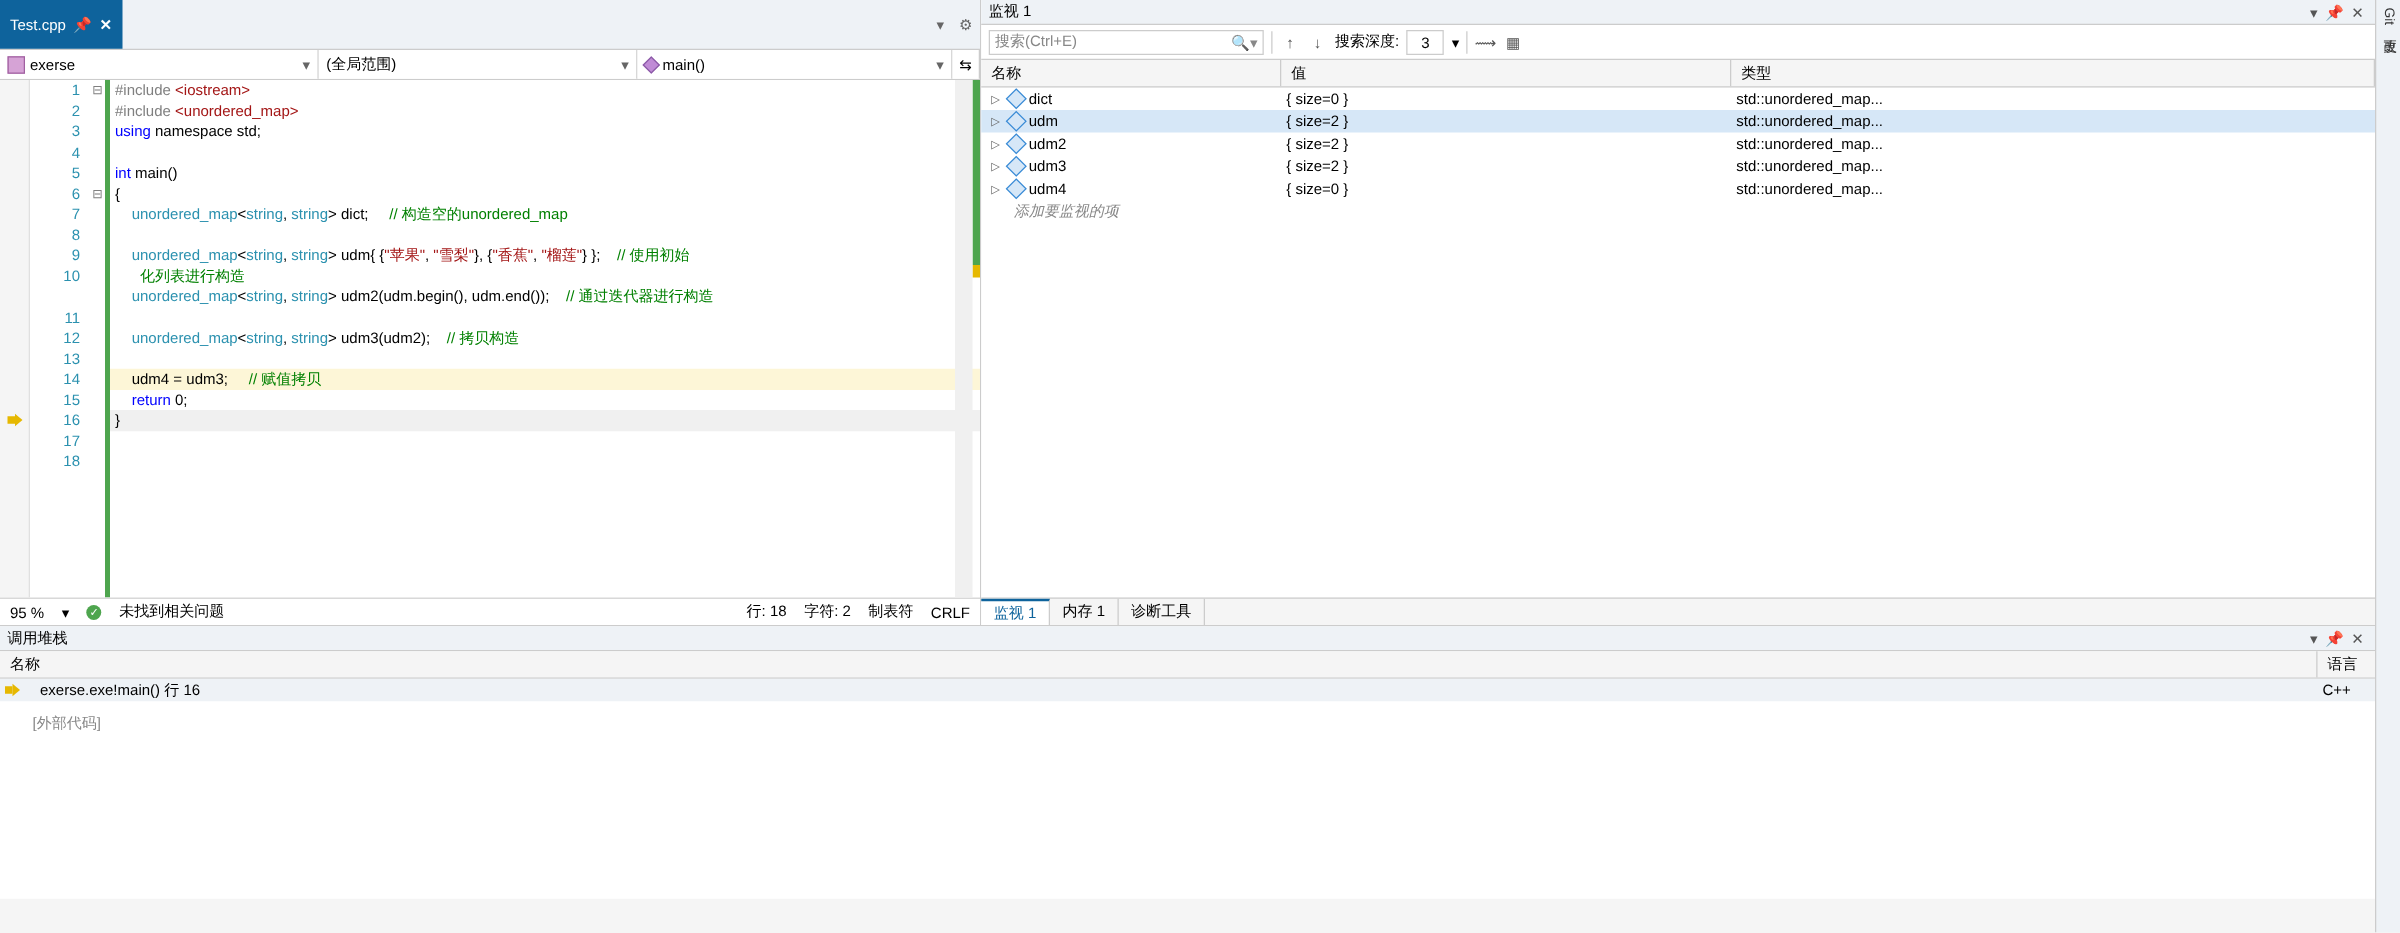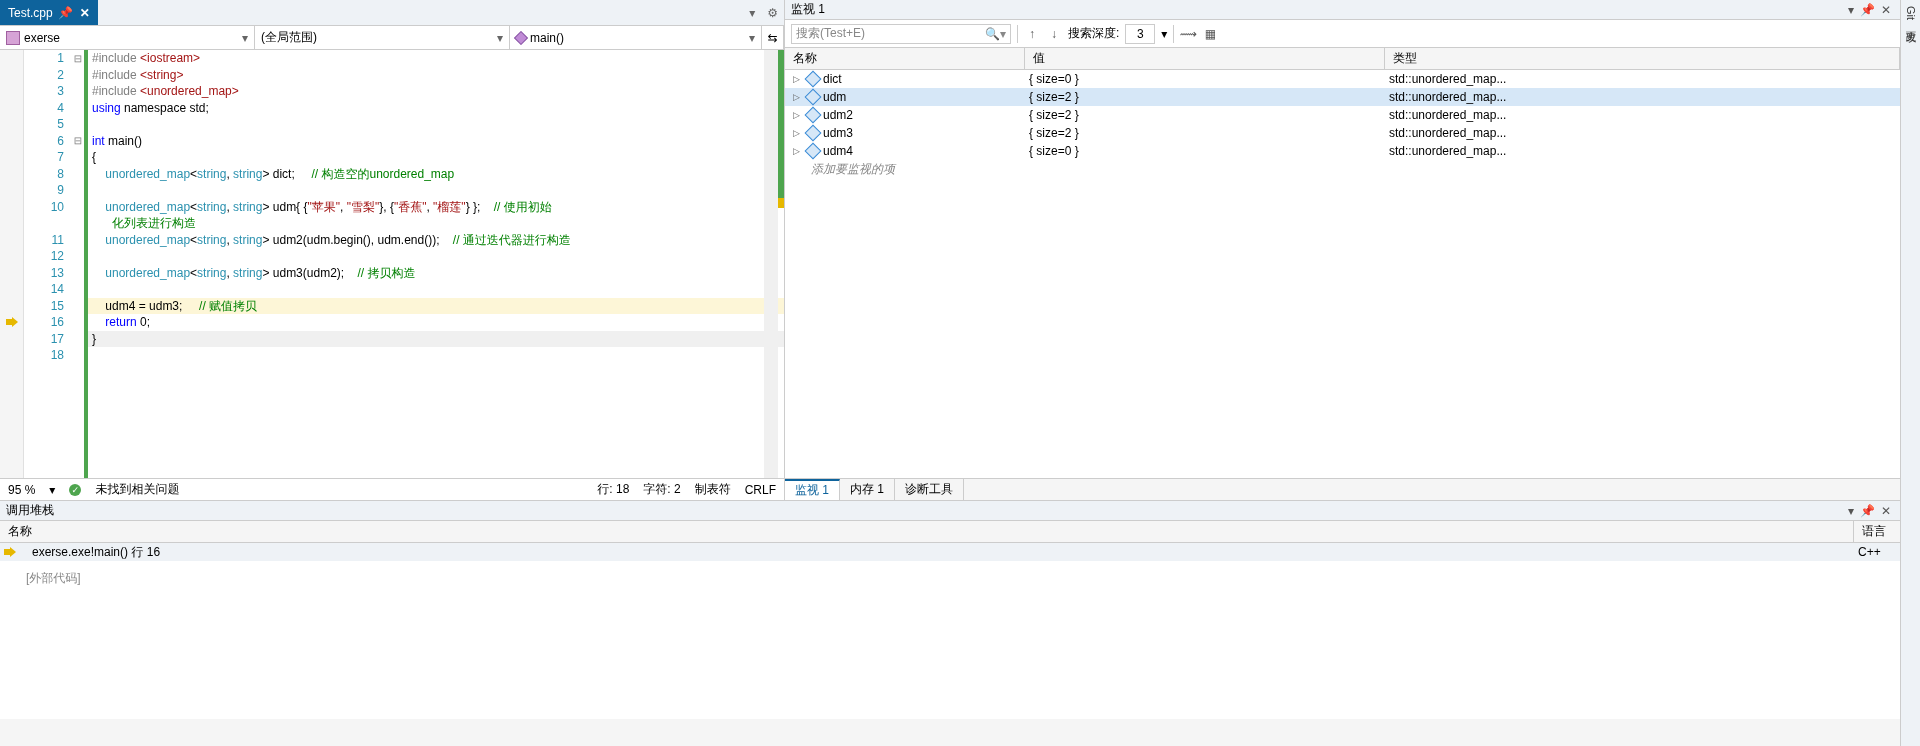--- a/index.html
+++ b/index.html
@@ -1,20 +1,20 @@
 <!DOCTYPE html>
 <html><head>
 <meta charset="utf-8">
 <style>
 * { margin:0; padding:0; box-sizing:border-box; font-family:"Segoe UI","Microsoft YaHei",sans-serif; font-size:12px; }
 body { width:1920px; height:746px; background:#f5f5f5; display:flex; overflow:hidden; }
 .main-col { display:flex; flex-direction:column; flex:1; }
 .top-row { display:flex; height:500px; }
 .editor-pane { width:785px; display:flex; flex-direction:column; border-right:1px solid #ccc; background:#fff; }
-.tab-strip { display:flex; align-items:center; height:26px; background:#eef2f6; border-bottom:1px solid #ccc; }
+.tab-strip { display:flex; align-items:center; height:40px; background:#eef2f6; border-bottom:1px solid #ccc; }
 .tab { display:flex; align-items:center; gap:6px; padding:0 8px; height:100%; background:#0e639c; color:#fff; }
 .tab-close { cursor:pointer; font-weight:bold; }
 .tab-spacer { flex:1; }
 .tab-ctrl { padding:0 6px; color:#666; }
 .combo-row { display:flex; height:24px; border-bottom:1px solid #ccc; }
 .combo { display:flex; align-items:center; gap:4px; padding:8px 6px; border-right:1px solid #ccc; background:#fff; }
 .combo .arrow { margin-left:auto; color:#666; }
 .ico-ns { width:14px; height:14px; background:#d6a3d6; border:1px solid #a060a0; }
 .ico-f { width:10px; height:10px; background:#c08bd6; transform:rotate(45deg); border:1px solid #8a5aa6; }
 .code-area { flex:1; display:flex; overflow:hidden; position:relative; }
@@ -175,21 +175,20 @@
             <div class="fold"></div>
             <div class="fold"></div>
             <div class="fold"></div>
             <div class="fold"></div>
             <div class="fold"></div>
             <div class="fold"></div>
             <div class="fold"></div>
     </div>
     <div class="code-body">
      <div class="cl"><span class="pp">#include </span><span class="str">&lt;iostream&gt;</span></div>
-     <div class="cl"><span class="pp">#include </span><span class="str">&lt;string&gt;</span></div>
      <div class="cl"><span class="pp">#include </span><span class="str">&lt;unordered_map&gt;</span></div>
      <div class="cl"><span class="kw">using</span><span> namespace </span><span>std</span>;</div>
      <div class="cl"></div>
      <div class="cl"><span class="kw">int</span><span> main()</span></div>
      <div class="cl">{</div>
      <div class="cl"><span class="typ">    unordered_map</span><span>&lt;</span><span class="typ">string</span><span>, </span><span class="typ">string</span><span>&gt; dict;     </span><span class="cmt">// 构造空的unordered_map</span></div>
      <div class="cl"></div>
      <div class="cl"><span class="typ">    unordered_map</span><span>&lt;</span><span class="typ">string</span><span>, </span><span class="typ">string</span><span>&gt; udm{ {</span><span class="str">"苹果"</span><span>, </span><span class="str">"雪梨"</span><span>}, {</span><span class="str">"香蕉"</span><span>, </span><span class="str">"榴莲"</span><span>} };    </span><span class="cmt">// 使用初始</span></div>
      <div class="cl"><span class="cmt">      化列表进行构造</span></div>
      <div class="cl"><span class="typ">    unordered_map</span><span>&lt;</span><span class="typ">string</span><span>, </span><span class="typ">string</span><span>&gt; udm2(udm.begin(), udm.end());    </span><span class="cmt">// 通过迭代器进行构造</span></div>
@@ -222,21 +221,21 @@
   <div class="watch-pane">
    <div class="pane-title">
     <span>监视 1</span>
     <span class="sp"></span>
     <span class="pane-ctrl">▾</span>
     <span class="pane-ctrl">📌</span>
     <span class="pane-ctrl">✕</span>
    </div>
    <div class="watch-tb">
     <div class="search-box">
-            <span>搜索(Test+E)</span>
+            <span>搜索(Ctrl+E)</span>
             <span class="sp"></span>
             <span>🔍</span>
             <span>▾</span>
           </div>
     <span class="tb-sep"></span>
     <span class="tb-ico">↑</span>
     <span class="tb-ico">↓</span>
     <span>搜索深度:</span>
     <div class="depth-box">
             <span>3</span>

